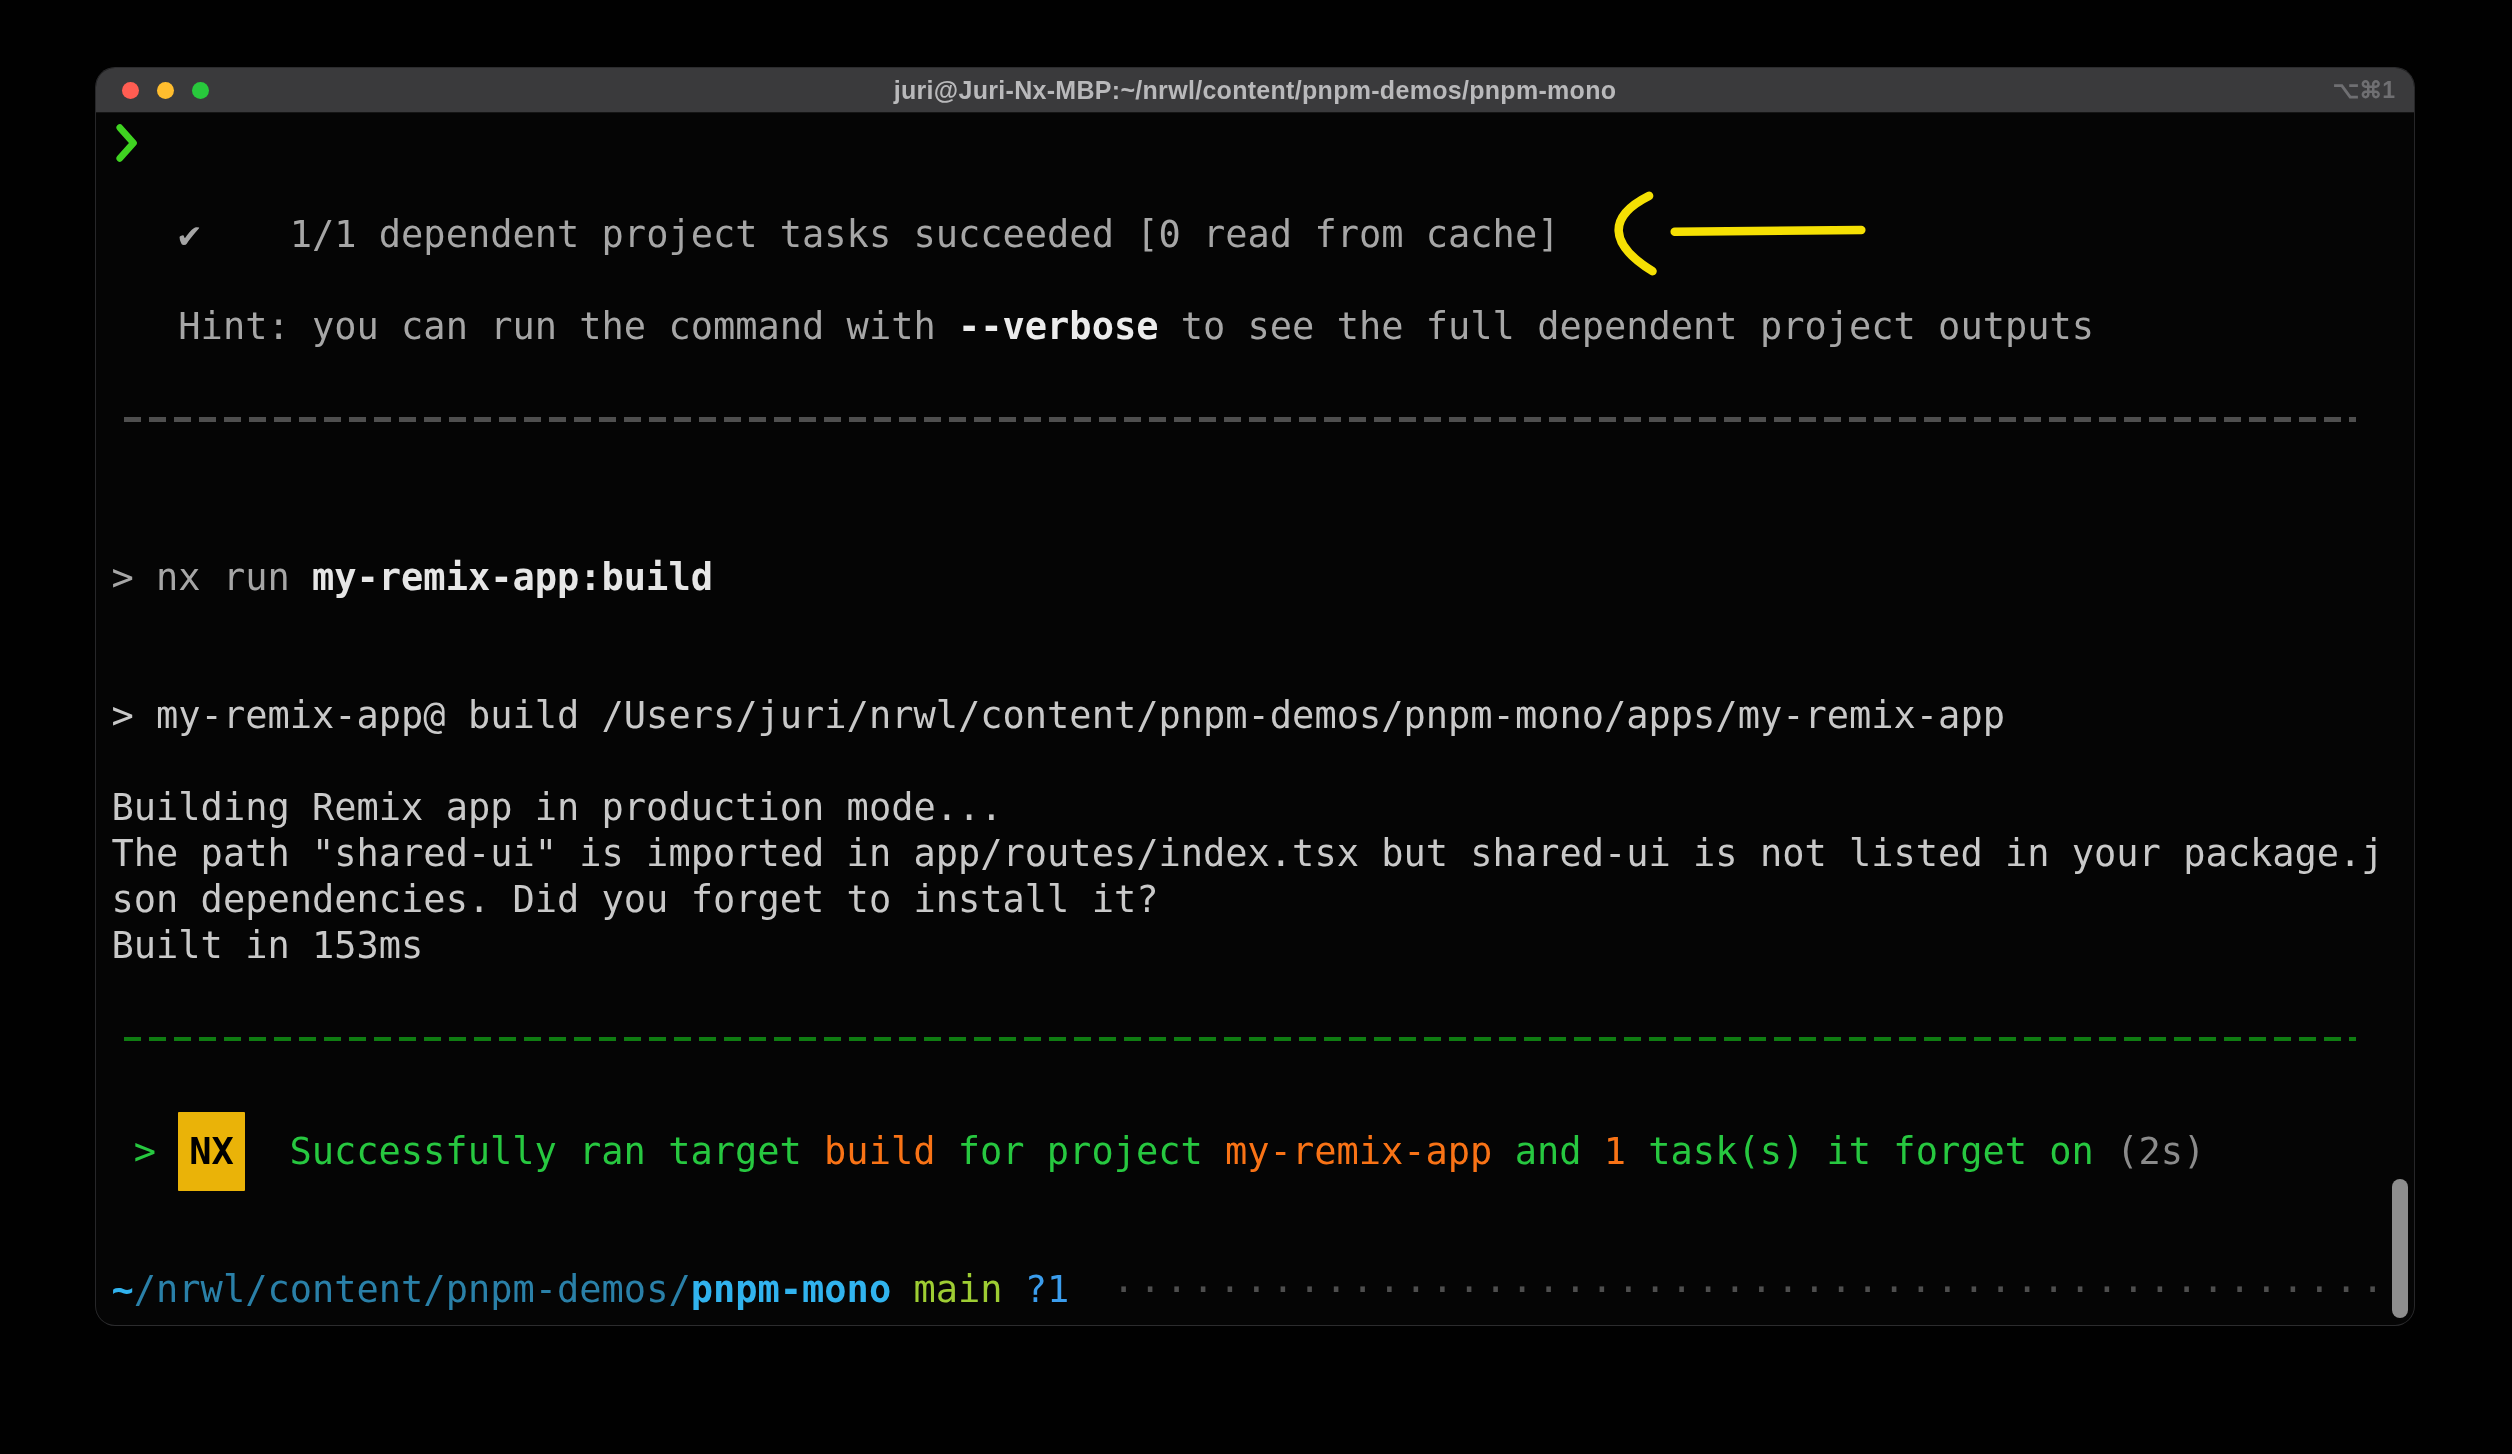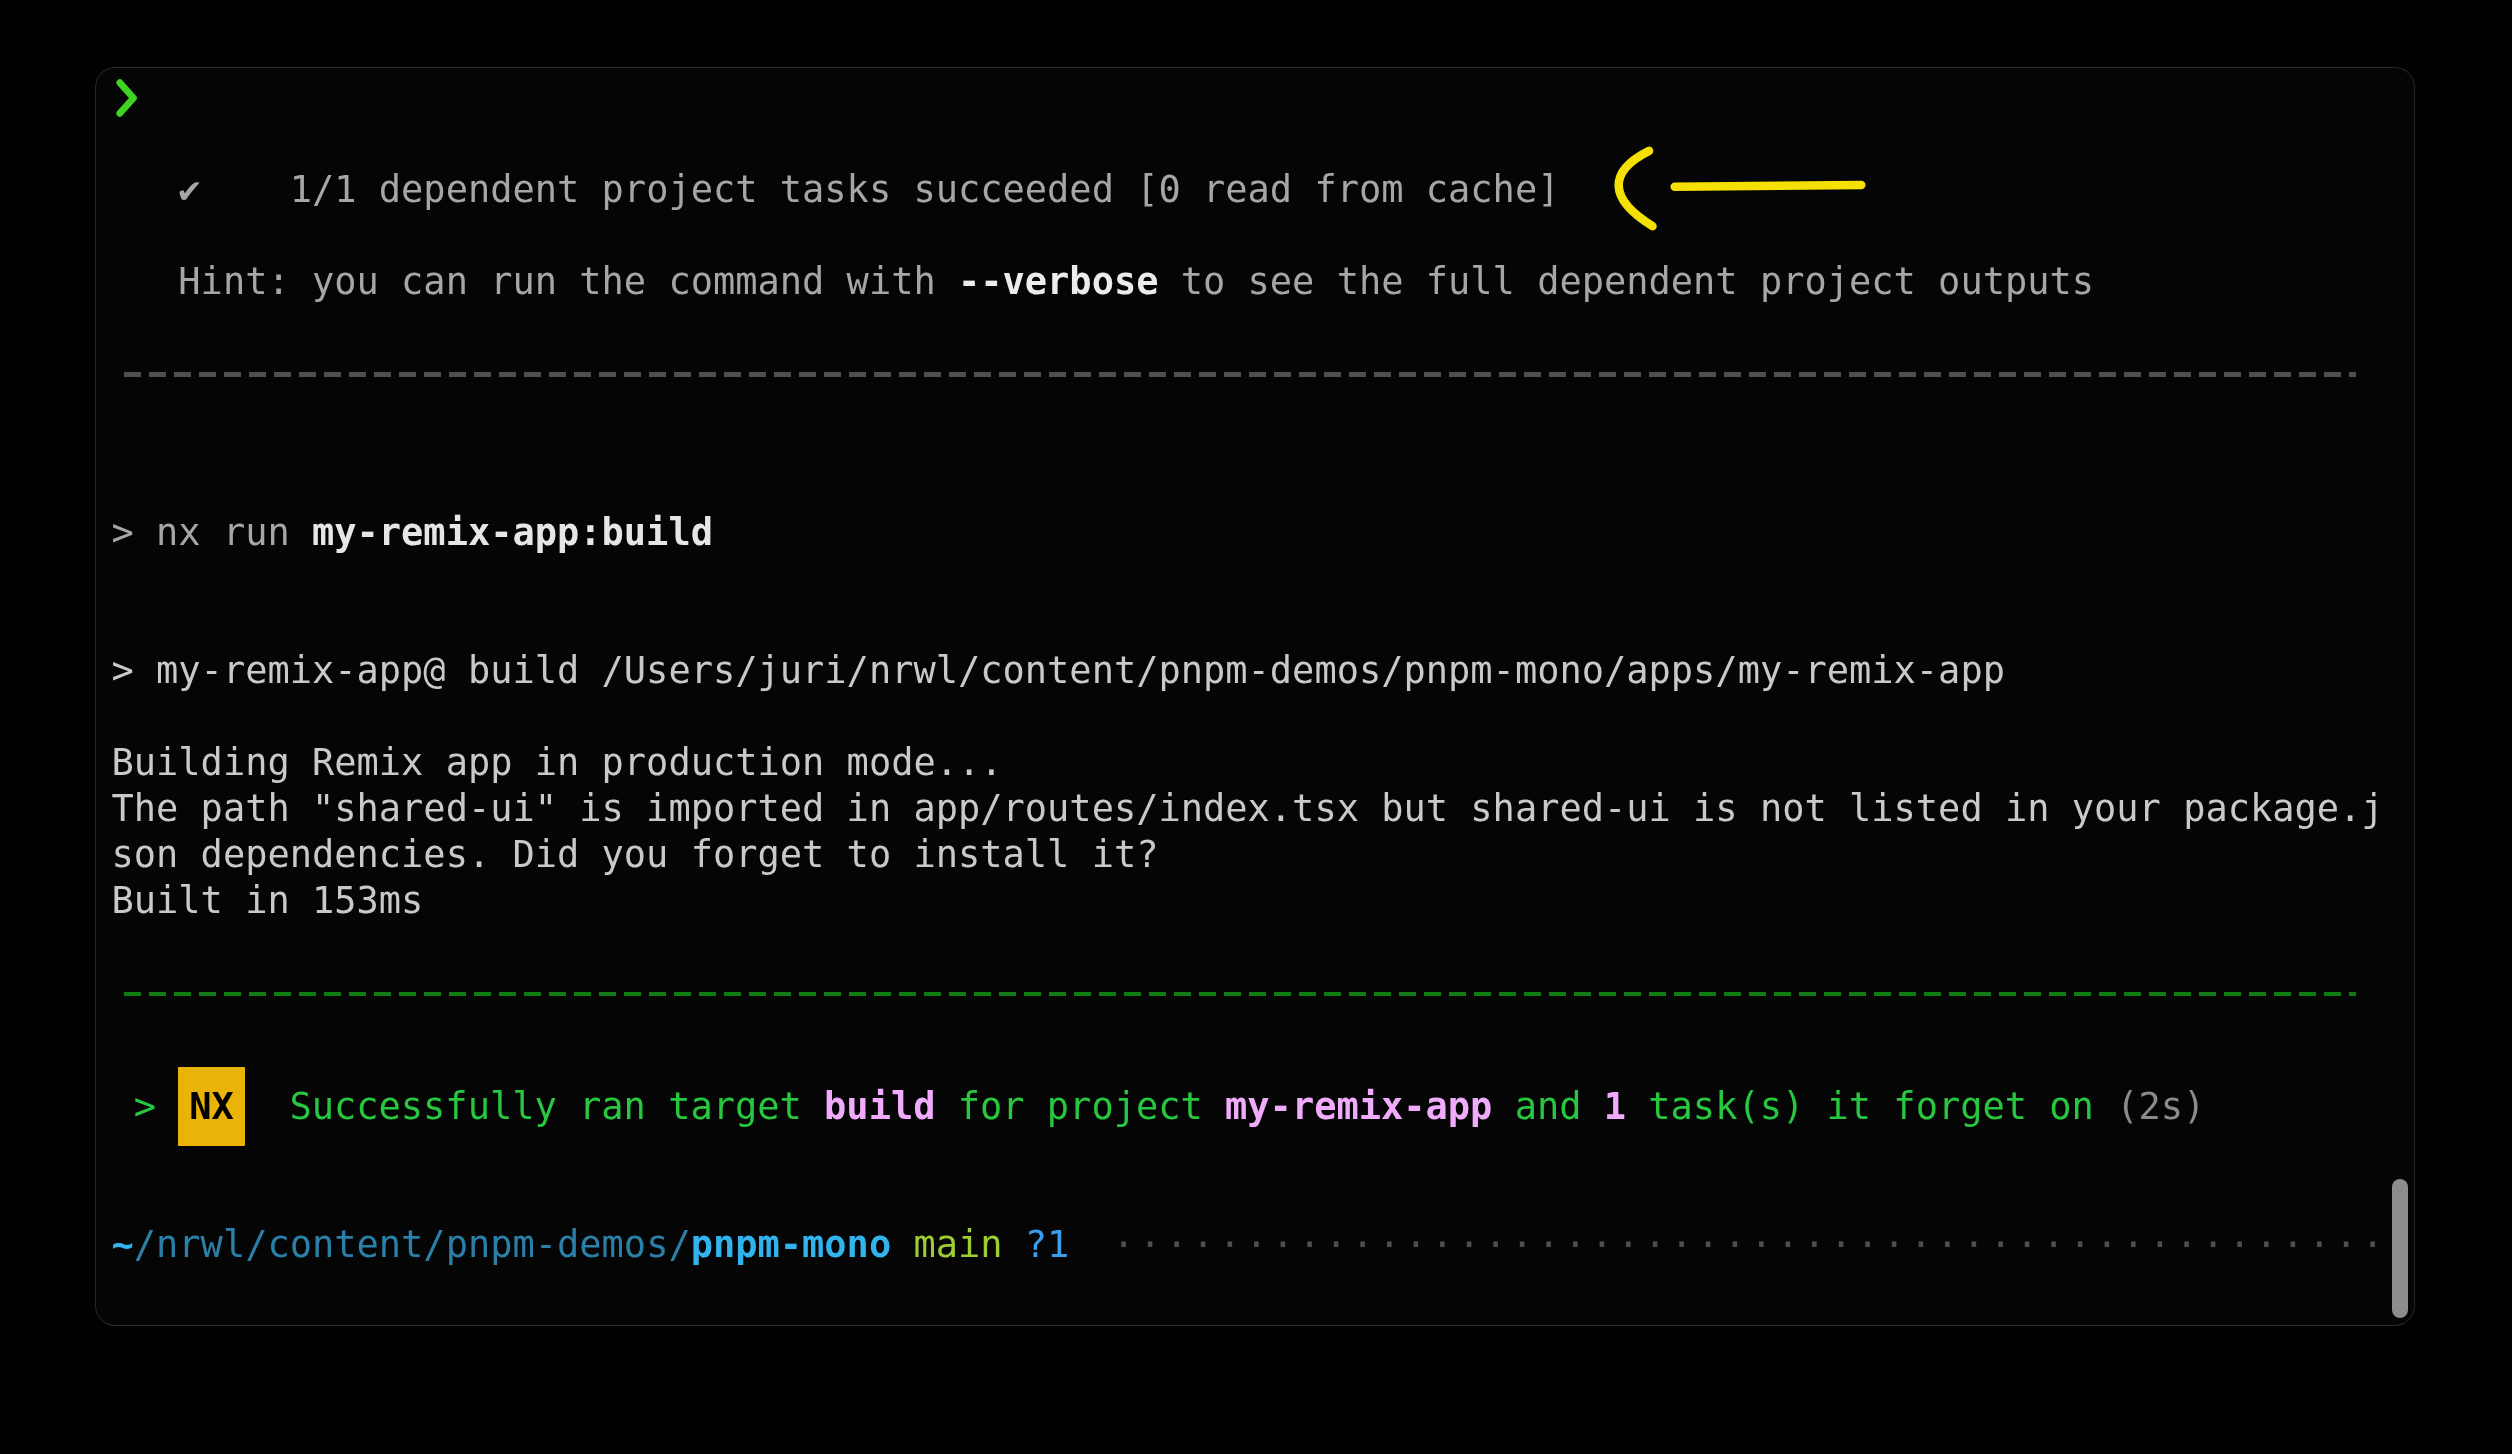--- a/index.html
+++ b/index.html
@@ -24,21 +24,21 @@
             font-family:"Liberation Sans",sans-serif;font-weight:bold;font-size:23px;color:#6f6f72;}
 
   .content{position:relative;padding:6.9px 0 0 15.5px;font-size:37px;color:#c9c9c9;}
   .line{height:46px;line-height:46px;white-space:pre;}
 
   .bright{color:#e6e6e6;font-weight:bold;}
   .dim{color:#a6a6a6;}
   .lt{color:#c9c9c9;}
   .flag{color:#ececec;font-weight:bold;}
   .green{color:#27c840;}
-  .green-b{color:#f0abfc;font-weight:bold;}
+  .green-b{color:#f97316;font-weight:normal;}
   .dur{color:#8b8b8b;}
   .cyan-dim{color:#2a80a8;}
   .cyan-b{color:#31b3ee;font-weight:bold;}
   .lime{color:#9ecd33;}
   .blue{color:#3b9ded;}
   .dots{color:#4e4e4e;letter-spacing:4.3px;margin-left:43px;}
 
   .badge{background:#eab308;color:#000;font-weight:bold;padding:18px 11px;border-radius:0.9px;}
 
   .sep{height:4.3px;width:2232px;margin:21.5px 0 0 12px;
@@ -50,20 +50,29 @@
   .arrow{position:absolute;left:1496px;top:76px;width:275px;height:89px;}
 
   .scrollbar{position:absolute;right:6px;bottom:6.9px;width:16.3px;height:139px;
              background:#8d8d8d;border-radius:8.6px;}
 </style>
 </head>
 <body>
 
 <div class="window">
 
+  <div class="titlebar">
+    <div class="lights">
+      <span class="light red"></span>
+      <span class="light yellow"></span>
+      <span class="light green"></span>
+    </div>
+    <span class="title">juri@Juri-Nx-MBP:~/nrwl/content/pnpm-demos/pnpm-mono</span>
+    <span class="shortcut">⌥⌘1</span>
+  </div>
 
   <div class="content">
 
     <div class="line"><svg class="chev" viewBox="0 0 36 54">
           <polyline points="9,9 25,27 9,45" fill="none" stroke="#3fd421" stroke-width="8" stroke-linecap="round" stroke-linejoin="round"></polyline>
         </svg></div>
 
     <div class="line"></div>
 
     <div class="line dim"><span>   </span><span class="dim">✔</span><span>    </span><span>1/1 dependent project tasks succeeded [0 read from cache]</span></div>

